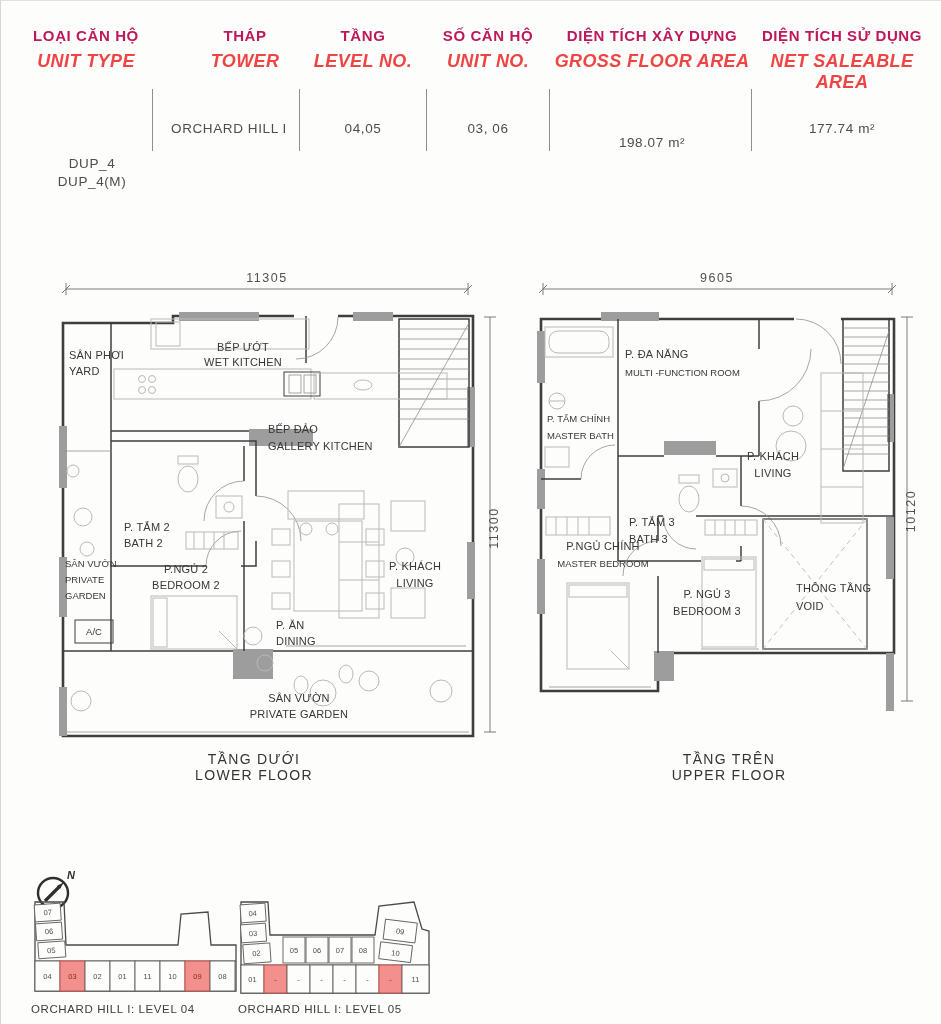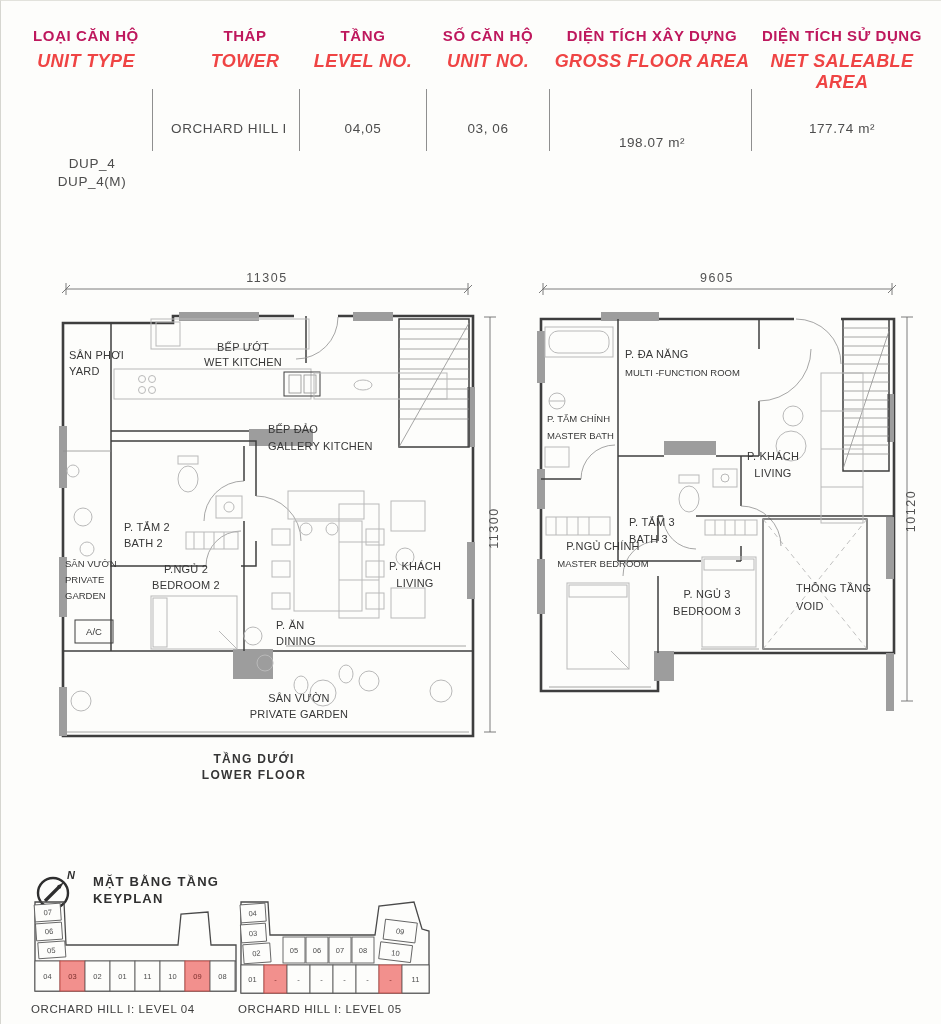--- a/index.html
+++ b/index.html
@@ -19,22 +19,22 @@
   .thin{stroke:#8f8f8f;stroke-width:0.8;fill:none;}
   .furn{stroke:#b9b9b9;stroke-width:1;fill:none;}
   .gray{fill:#9d9d9d;stroke:none;}
   .gap{fill:#fdfdfb;stroke:none;}
   .dash{stroke:#b0b0b0;stroke-width:0.8;stroke-dasharray:5 4;fill:none;}
   .dim{stroke:#6d6d6d;stroke-width:0.9;fill:none;}
   text{font-family:"Liberation Sans",sans-serif;}
   .rl{font-size:11px;font-weight:500;fill:#373737;letter-spacing:0.2px;}
   .rls{font-size:9.5px;font-weight:500;fill:#373737;}
   .dimt{font-size:12.5px;fill:#525252;letter-spacing:1.5px;}
-  .plan-caption{position:absolute;width:200px;text-align:center;font-weight:bold;
-                font-size:12px;letter-spacing:1.3px;color:#353535;line-height:16px;}
+  .plan-caption{position:absolute;width:200px;text-align:center;font-weight:normal;
+                font-size:14px;letter-spacing:1.3px;color:#353535;line-height:16px;}
   
   .ko{stroke:#4a4a4a;stroke-width:1.3;fill:none;}
   .kcell{stroke:#5c5c5c;stroke-width:0.9;fill:#fdfdfb;}
   .khl{stroke:#c2504d;stroke-width:1;fill:#f2908d;}
   .kt{font-size:7.5px;fill:#4e4e4e;text-anchor:middle;}
   .kth{font-size:7.5px;fill:#7c2f2d;text-anchor:middle;}
   .kp-title{position:absolute;font-size:13px;font-weight:bold;letter-spacing:1.2px;color:#303030;line-height:17px;}
   .kp-caption{position:absolute;font-size:11.5px;font-weight:500;letter-spacing:0.6px;color:#3d3d3d;}
 </style>
 </head>
@@ -405,31 +405,31 @@
       <text class="rl" x="706" y="614" text-anchor="middle">BEDROOM 3</text>
       <text class="rl" x="795" y="591">THÔNG TẦNG</text>
       <text class="rl" x="795" y="609">VOID</text>
     </g>
   </svg>
 
   <div class="plan-caption" style="left:153px;top:750px;">
     <div>TẦNG DƯỚI</div>
     <div>LOWER FLOOR</div>
   </div>
+  <div class="plan-caption" style="left:628px;top:750px;">
+    <div>TẦNG TRÊN</div>
+    <div>UPPER FLOOR</div>
+  </div>
 
   <svg style="position:absolute;left:32px;top:866px;" width="50" height="46" viewBox="0 0 50 46">
     <circle cx="20" cy="26" r="15" stroke="#2e2e2e" stroke-width="2.4" fill="none"></circle>
     <line x1="12" y1="34" x2="27" y2="19" stroke="#2e2e2e" stroke-width="3.2"></line>
     <polygon points="31,15 24,19 27,22" fill="#2e2e2e"></polygon>
     <text x="34" y="12" font-size="11" font-style="italic" font-weight="bold" fill="#2e2e2e">N</text>
   </svg>
-  <div class="kp-title" style="left:92px;top:872px;">
-    <div>MẶT BẰNG TẦNG</div>
-    <div>KEYPLAN</div>
-  </div>
 
   <svg style="position:absolute;left:30px;top:898px;" width="210" height="100" viewBox="0 0 210 100">
     <path class="ko" d="M4,3 L33,3 L35,46 L147,46 L150,15 L177,13 L180,46 L205,46 L205,92 L4,92 Z"></path>
     <line class="ko" x1="4" y1="62" x2="205" y2="62" style="stroke-width:0.9"></line>
     <g transform="rotate(-4,18,32)">
       <rect class="kcell" x="5" y="5" width="26" height="17"></rect>
       <rect class="kcell" x="5" y="24" width="26" height="17"></rect>
       <rect class="kcell" x="6" y="43" width="27" height="16"></rect>
       <text class="kt" x="18" y="16">07</text>
       <text class="kt" x="18" y="35">06</text>

